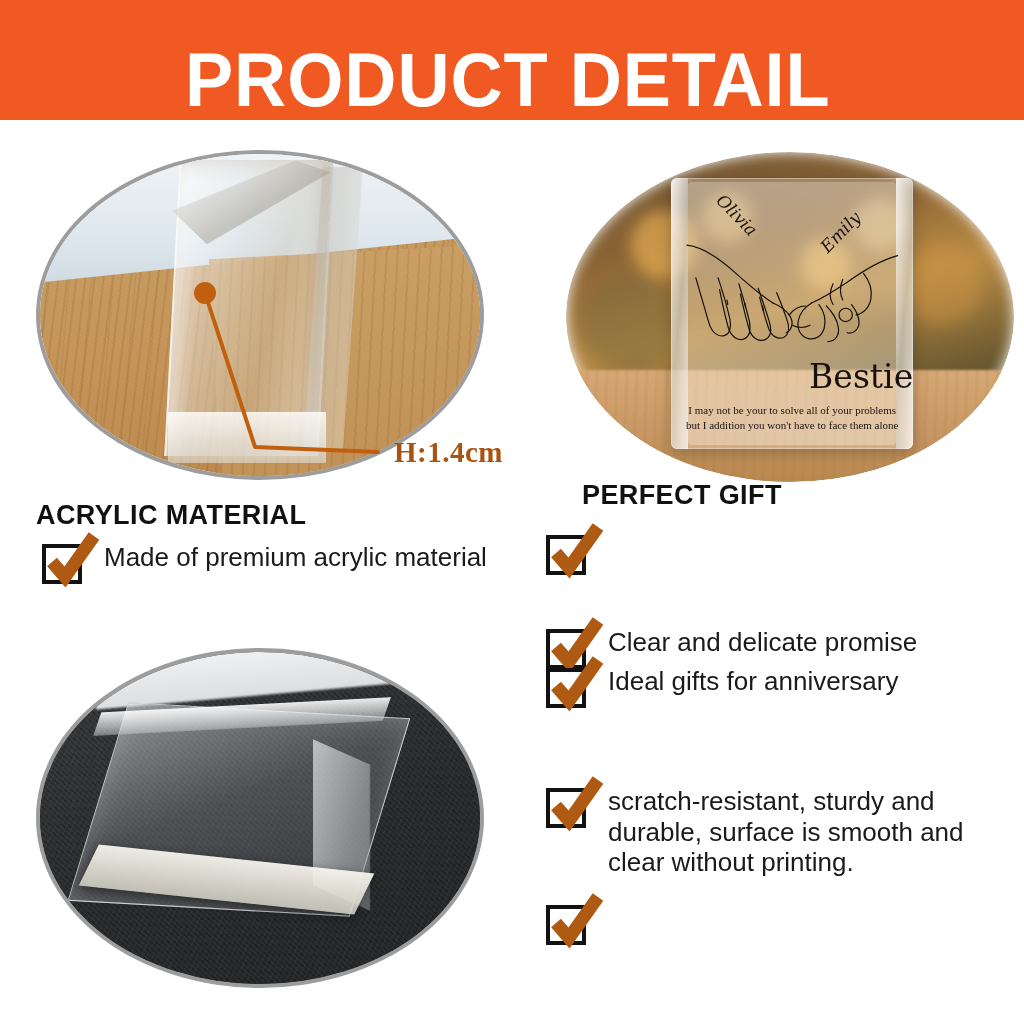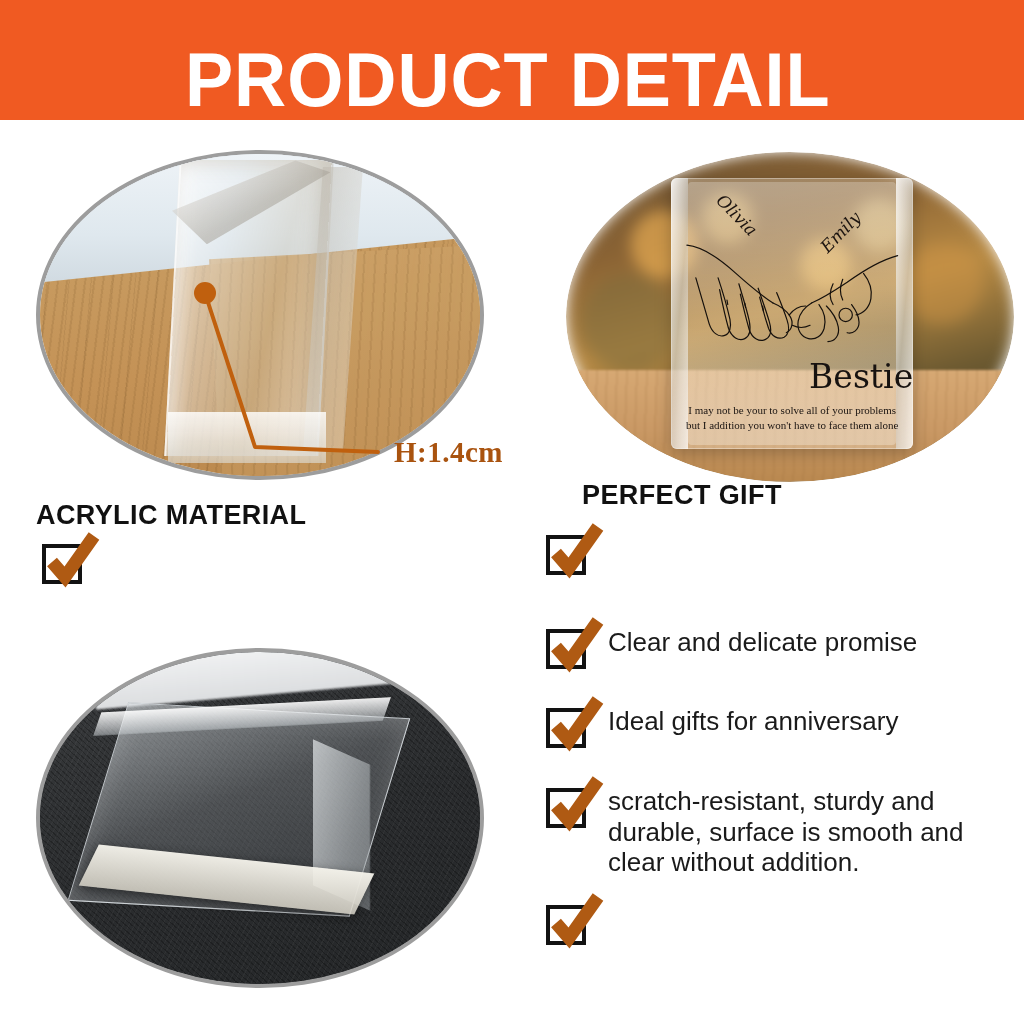--- a/index.html
+++ b/index.html
@@ -208,21 +208,21 @@
   }
   .checkbox svg{position:absolute;left:-4px;top:-16px;width:58px;height:58px;overflow:visible;}
   .bullet-text{
     margin-left:22px;font-size:26px;color:#1a1a1a;line-height:1.18;
     font-family:"Liberation Sans", sans-serif;font-weight:400;
   }
 
   #bullet-acrylic-0{left:42px;top:542px;width:490px;}
   #bullet-gift-0{left:546px;top:533px;width:460px;}
   #bullet-gift-1{left:546px;top:627px;width:460px;}
-  #bullet-gift-2{left:546px;top:706px;width:460px;text-align:right;}
+  #bullet-gift-2{left:546px;top:666px;width:460px;text-align:right;}
   #bullet-gift-3{left:546px;top:786px;width:470px;}
   #bullet-gift-4{left:546px;top:903px;width:460px;}
 </style>
 </head>
 <body>
 
 <div class="stage">
 
   <div class="banner">
     <div class="banner-title"><span>PRODUCT DETAIL</span></div>
@@ -318,20 +318,21 @@
   </div>
 
   <div class="section-heading" id="heading-acrylic">ACRYLIC MATERIAL</div>
 
   <div class="bullet" id="bullet-acrylic-0">
     <span class="checkbox">
       <svg viewBox="0 0 58 58">
         <path d="M10,30 L23,45 L52,4" fill="none" stroke="#AF5A13" stroke-width="13" stroke-linecap="butt" stroke-linejoin="miter"></path>
       </svg>
     </span>
+    <span class="bullet-text">Made of premium acrylic material</span>
   </div>
 
   <div class="section-heading" id="heading-gift">PERFECT GIFT</div>
 
   <div class="bullet" id="bullet-gift-0">
     <span class="checkbox">
       <svg viewBox="0 0 58 58">
         <path d="M10,30 L23,45 L52,4" fill="none" stroke="#AF5A13" stroke-width="13" stroke-linecap="butt" stroke-linejoin="miter"></path>
       </svg>
     </span>
@@ -354,21 +355,21 @@
     </span>
     <span class="bullet-text">Ideal gifts for anniversary</span>
   </div>
 
   <div class="bullet" id="bullet-gift-3">
     <span class="checkbox">
       <svg viewBox="0 0 58 58">
         <path d="M10,30 L23,45 L52,4" fill="none" stroke="#AF5A13" stroke-width="13" stroke-linecap="butt" stroke-linejoin="miter"></path>
       </svg>
     </span>
-    <span class="bullet-text">scratch-resistant, sturdy and durable, surface is smooth and clear without addition.</span>
+    <span class="bullet-text">scratch-resistant, sturdy and durable, surface is smooth and clear without printing.</span>
   </div>
 
   <div class="bullet" id="bullet-gift-4">
     <span class="checkbox">
       <svg viewBox="0 0 58 58">
         <path d="M10,30 L23,45 L52,4" fill="none" stroke="#AF5A13" stroke-width="13" stroke-linecap="butt" stroke-linejoin="miter"></path>
       </svg>
     </span>
   </div>
 

